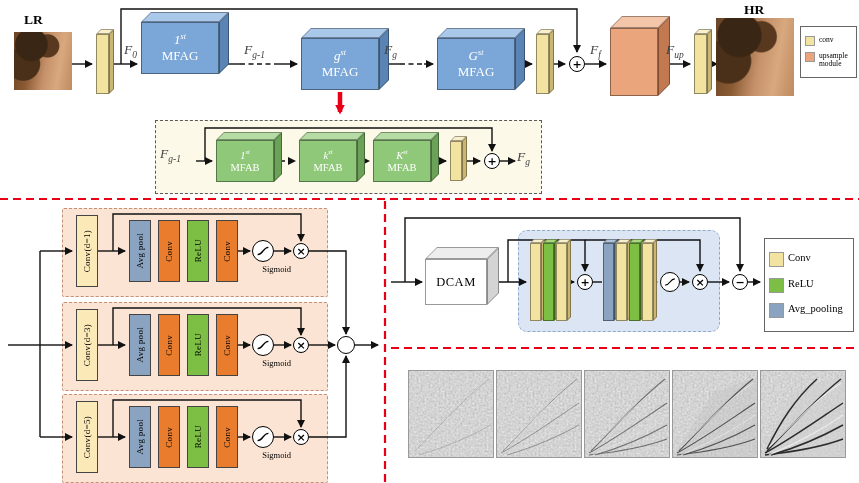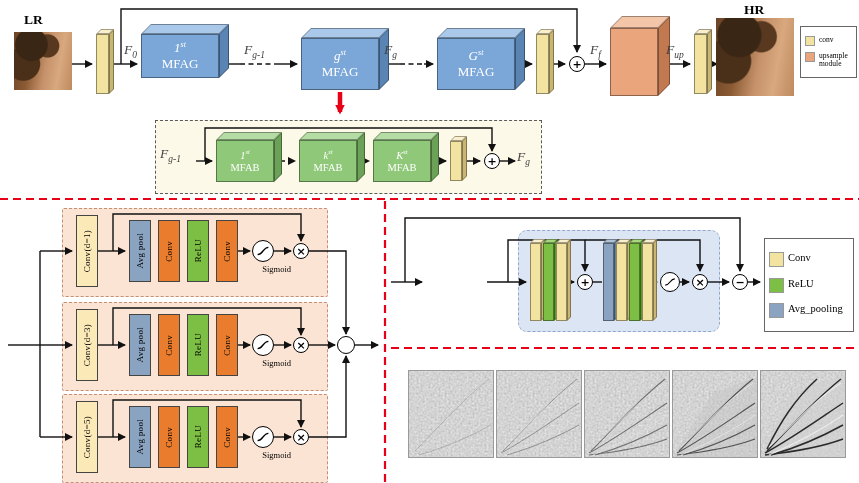--- a/index.html
+++ b/index.html
@@ -170,21 +170,21 @@
   <div class="face" style="left:14px;top:32px;width:58px;height:58px"></div>
 
   <div class="b3 convbar" style="left:96px;top:34px;width:13px;height:60px;--d:5px">
       <i class="bt"></i>
       <i class="bs"></i>
       <div class="bf"></div>
     </div>
 
   <div class="flabel" style="left:124px;top:42px"><span>F</span><sub>0</sub></div>
 
-  <div class="b3 mfag" style="left:141px;top:34px;width:78px;height:44px;--d:10px">
+  <div class="b3 mfag" style="left:141px;top:22px;width:78px;height:52px;--d:10px">
     <i class="bt"></i>
       <i class="bs"></i>
     <div class="bf">
         <span class="idx"><span>1</span><sup>st</sup></span>
         <span>MFAG</span>
       </div>
   </div>
 
   <div class="flabel" style="left:244px;top:42px"><span>F</span><sub>g-1</sub></div>
 
@@ -345,20 +345,25 @@
   <div class="sigc" style="left:252px;top:426px;width:22px;height:22px">
       <svg width="18" height="18" viewBox="0 0 20 20">
         <path d="M4,14 C10,14 10,6 16,6" stroke="#000" stroke-width="1.4" fill="none"></path>
       </svg>
     </div>
   <div class="siglabel" style="left:235px;top:450px;width:56px">Sigmoid</div>
   <div class="op" style="left:293px;top:429px">×</div>
 
   <div class="mergec" style="left:337px;top:336px"></div>
 
+  <div class="b3 dcamb" style="left:425px;top:259px;width:62px;height:46px;--d:12px">
+    <i class="bt"></i>
+      <i class="bs"></i>
+    <div class="bf">DCAM</div>
+  </div>
 
   <div class="b3 sY" style="left:530px;top:243px;width:11px;height:78px;--d:4px">
       <i class="bt"></i>
       <i class="bs"></i>
       <div class="bf"></div>
     </div>
   <div class="b3 sG" style="left:543px;top:243px;width:11px;height:78px;--d:4px">
       <i class="bt"></i>
       <i class="bs"></i>
       <div class="bf"></div>

